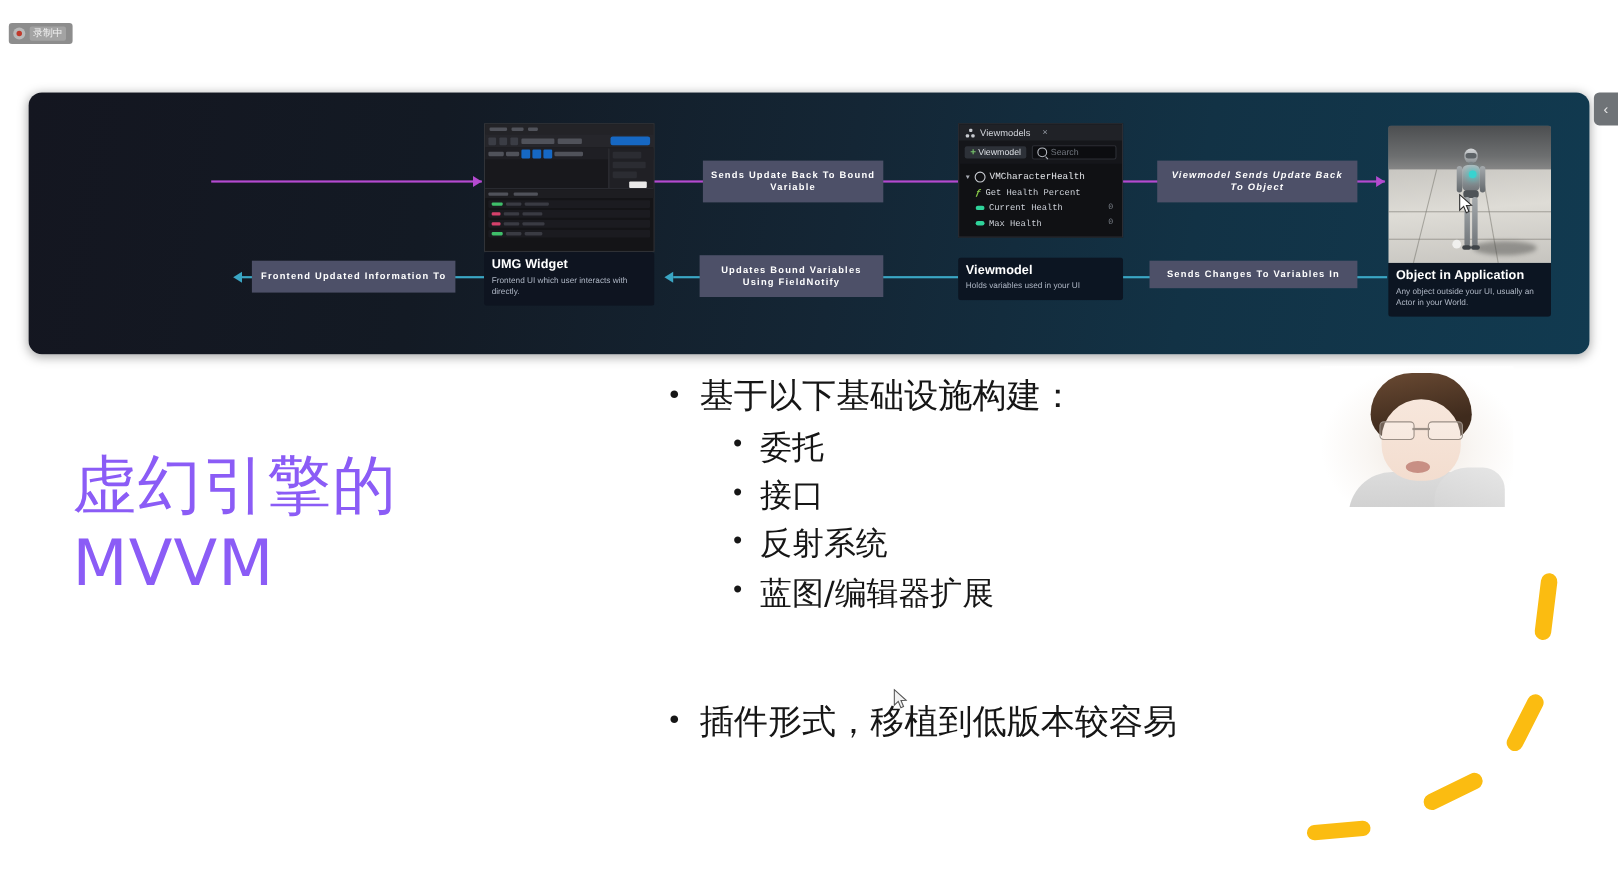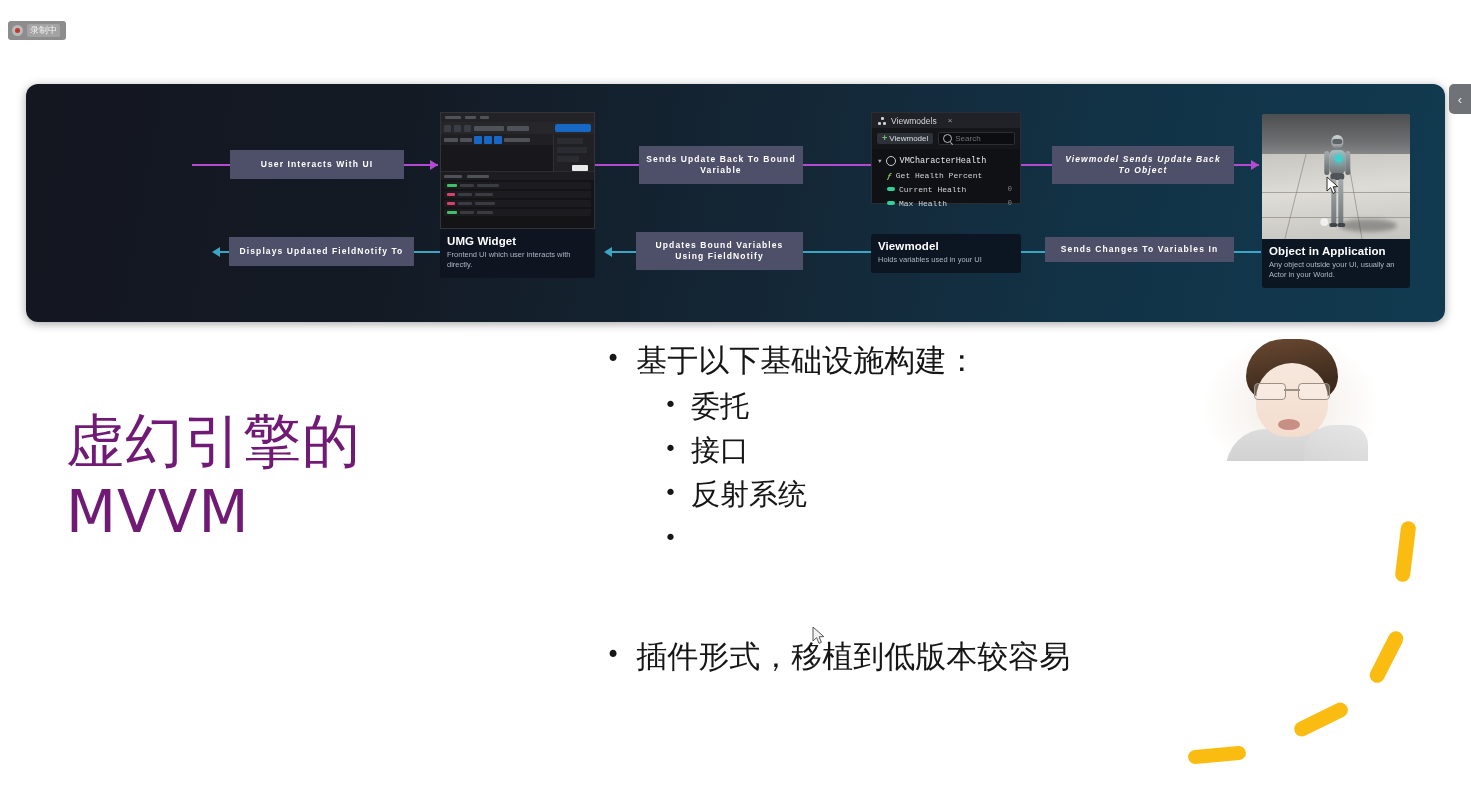--- a/index.html
+++ b/index.html
@@ -67,21 +67,21 @@
   .ue-graph{position:absolute;left:0;right:0;bottom:0;height:56px;background:#141417;
             border-top:1px solid #2c2d33;}
   .ue-gtab{height:8px;background:#1d1d21;display:flex;gap:5px;align-items:center;padding:0 3px;}
   .ue-grow{height:7px;margin:2px 3px;background:#1b1b20;border-radius:1px;display:flex;
            align-items:center;gap:3px;padding:0 3px;}
   .ue-green{width:10px;height:3px;background:#3fbf6a;border-radius:1px;}
   .ue-pink{width:8px;height:3px;background:#d6416b;border-radius:1px;}
   .ue-gray{width:14px;height:3px;background:#3a3b43;border-radius:1px;}
 
   
-  .vm{position:absolute;left:845px;top:28px;width:150px;height:92px;background:#101114;
+  .vm{position:absolute;left:845px;top:28px;width:150px;height:104px;background:#101114;
       border:1px solid #2b2d33;box-sizing:border-box;}
   .vm-tabbar{height:15px;background:#202227;display:flex;align-items:center;
              padding:0 6px;gap:5px;}
   .vm-tab-ic{width:8px;height:8px;position:relative;flex:0 0 auto;}
   .vm-tab-ic i{position:absolute;background:#c9ccd2;border-radius:1px;}
   .vm-tab-ic i:nth-child(1){left:2.5px;top:0;width:3px;height:3px;}
   .vm-tab-ic i:nth-child(2){left:0;top:5px;width:3px;height:3px;}
   .vm-tab-ic i:nth-child(3){left:5px;top:5px;width:3px;height:3px;}
   .vm-tab-lb{color:#d3d6dc;font-size:8.5px;}
   .vm-tab-x{color:#9aa0aa;font-size:8px;margin-left:6px;}
@@ -151,21 +151,21 @@
   .aline{position:absolute;height:1.6px;}
   .aline.pk{background:#b44ad0;}
   .aline.cy{background:#3aa6c4;}
   .ahead{position:absolute;width:0;height:0;border-top:5px solid transparent;
          border-bottom:5px solid transparent;}
   .ahead.pk-r{border-left:8px solid #b44ad0;}
   .ahead.cy-l{border-right:8px solid #3aa6c4;}
 
   
   .slide-title{position:absolute;left:66px;top:406px;width:420px;
-               font-size:58px;color:#701a75;line-height:1.23;font-weight:400;
+               font-size:58px;color:#8b5cf6;line-height:1.23;font-weight:400;
                font-family:"DejaVu Sans",sans-serif;letter-spacing:1px;}
   .bullets{position:absolute;left:606px;top:344px;width:660px;color:#161616;}
   .b1{font-size:31px;line-height:1.05;display:flex;gap:16px;align-items:flex-start;
       font-family:"DejaVu Sans",sans-serif;}
   .b2{font-size:29px;line-height:1.05;display:flex;gap:14px;align-items:flex-start;
       margin-left:58px;font-family:"DejaVu Sans",sans-serif;}
   .dot1{font-size:24px;line-height:1.25;}
   .dot2{font-size:22px;line-height:1.3;}
   .gap{height:14px;}
   .bullet-last{position:absolute;left:606px;top:640px;width:760px;color:#161616;}
@@ -202,25 +202,24 @@
   <span class="rec-dot"></span>
   <span class="rec-txt">录制中</span>
 </div>
 
 <div class="diagram">
   <div class="diag-inner">
 
 
     <div class="aline pk" style="left:166px;top:80px;width:246px;"></div>
     <div class="ahead pk-r" style="left:404px;top:76px;"></div>
-    <div class="alab" style="left:204px;top:66px;width:174px;height:29px;">User Interacts With UI</div>
 
     <div class="aline cy" style="left:194px;top:167px;width:222px;"></div>
     <div class="ahead cy-l" style="left:186px;top:163px;"></div>
-    <div class="alab" style="left:203px;top:153px;width:185px;height:29px;">Displays Updated FieldNotify To</div>
+    <div class="alab" style="left:203px;top:153px;width:185px;height:29px;">Frontend Updated Information To</div>
 
     <div class="ue">
       <div class="ue-bar">
         <span class="ue-chip" style="width:16px"></span>
         <span class="ue-chip" style="width:11px"></span>
         <span class="ue-chip" style="width:9px"></span>
       </div>
       <div class="ue-tb">
         <span class="ue-btn"></span>
         <span class="ue-btn"></span>
@@ -409,20 +408,21 @@
     <span>接口</span>
   </div>
   <div class="gap"></div>
   <div class="b2">
     <span class="dot2">•</span>
     <span>反射系统</span>
   </div>
   <div class="gap"></div>
   <div class="b2">
     <span class="dot2">•</span>
+    <span>蓝图/编辑器扩展</span>
   </div>
 </div>
 
 <div class="bullet-last">
   <div class="b1">
     <span class="dot1">•</span>
     <span>插件形式，移植到低版本较容易</span>
   </div>
 </div>
 

